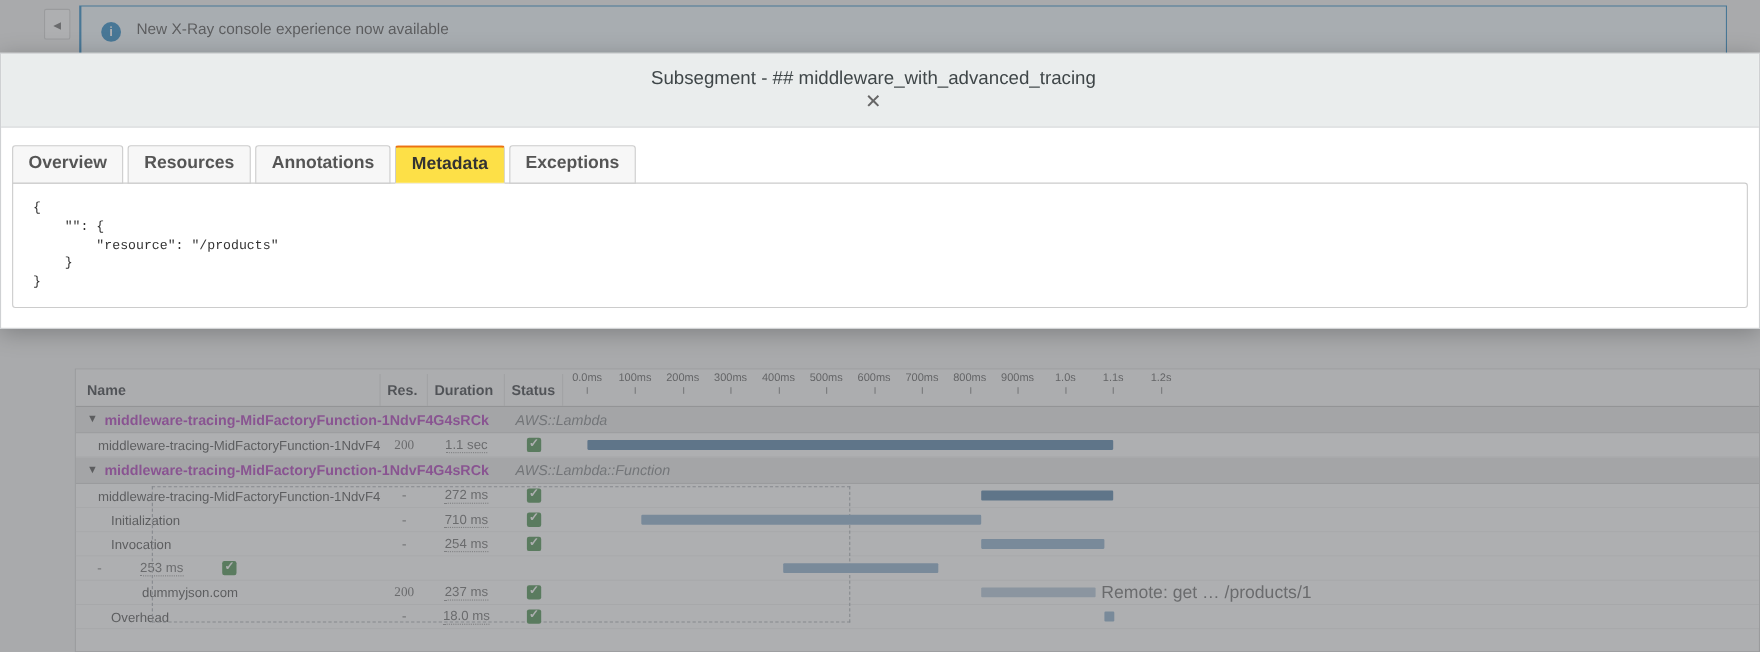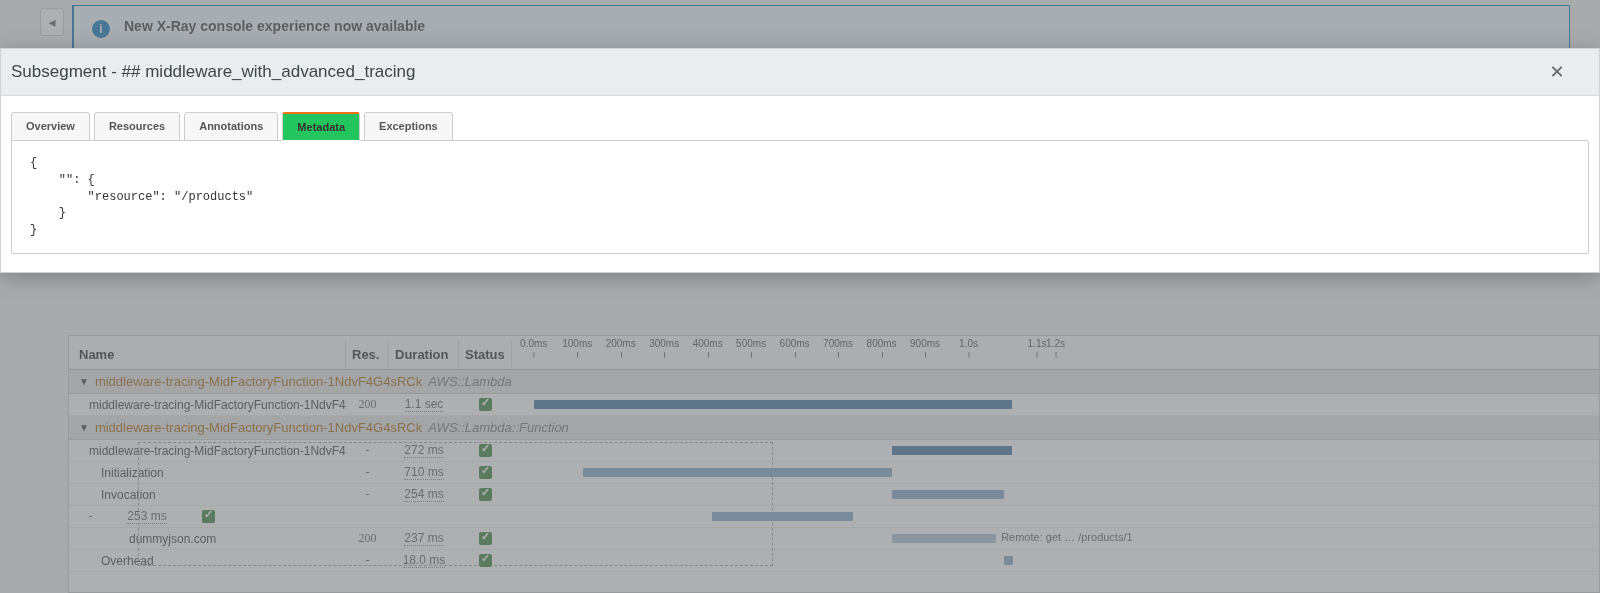--- a/index.html
+++ b/index.html
@@ -54,65 +54,66 @@
       z-index: 0;
     }
     .info-icon {
       width: 18px; height: 18px; border-radius: 50%;
       background: #0073bb; color: #fff;
       display: inline-flex; align-items: center; justify-content: center;
       font-size: 12px; font-weight: bold;
       flex-shrink: 0;
       margin-top: 2px;
     }
-    .info-title { font-weight: 700; font-size: 14px; color: #333; }
+    .info-title { font-weight: 400; font-size: 14px; color: #333; }
 
     
     .modal {
       position: absolute;
       left: 0; right: 0;
       top: 48px;
       background: #fff;
       border: 1px solid #cfd1d3;
       box-shadow: 0 4px 20px rgba(0,0,0,0.25);
       z-index: 10;
     }
     .modal-header {
       background: #eaeded;
       border-bottom: 1px solid #d8d9db;
-      padding: 12px 32px 12px 10px;
+      padding: 12px 22px 12px 10px;
       display: flex;
       justify-content: space-between;
       align-items: center;
       font-size: 17px;
       color: #3f4648;
+      flex-direction: column;
     }
     .modal-close {
       color: #666; font-size: 18px; cursor: pointer;
       width: 20px; text-align: center;
     }
     .modal-body { padding: 16px 10px 18px; }
     .tabs {
       display: flex;
       gap: 4px;
       margin-bottom: -1px;
     }
     .tab {
       padding: 7px 14px;
       border: 1px solid #ccc;
       border-bottom: 1px solid #ccc;
       background: #f7f7f7;
       border-radius: 3px 3px 0 0;
       font-weight: 700;
       color: #555;
       cursor: pointer;
-      font-size: 11px;
+      font-size: 16px;
     }
     .tab.active {
-      background: #22c55e;
+      background: #fde047;
       border-top: 2px solid #ec7211;
       border-bottom: 1px solid #fff;
       color: #333;
     }
     .code-box {
       border: 1px solid #ccc;
       border-radius: 0 3px 3px 3px;
       padding: 14px 18px;
       font-family: Menlo, Consolas, "Courier New", monospace;
       font-size: 12px;
@@ -175,21 +176,21 @@
     }
 
     .group-row {
       display: flex; align-items: center;
       background: #e6e6e6;
       border-bottom: 1px solid #ccc;
       padding: 4px 10px;
       font-size: 13px;
     }
     .group-toggle { font-size: 10px; color: #333; margin-right: 6px; }
-    .group-name { font-weight: 400; color: #a16207; margin-right: 6px; }
+    .group-name { font-weight: 700; color: #a21caf; margin-right: 24px; }
     .group-type { font-size: 13px; color: #6b6f72; font-style: italic; }
 
     .trace-row {
       display: flex; align-items: stretch;
       border-bottom: 1px solid #eee;
       font-size: 12px;
       height: 22px;
       background: #fff;
     }
     .trace-row > div { display: flex; align-items: center; }
@@ -214,21 +215,21 @@
       position: absolute; top: 6px; height: 9px;
       background: #3b6e9b; border-radius: 1px;
     }
     .bar.light { background: #7ba3c6; }
     .bar.lighter { background: #a7bfd4; }
     .dashbox {
       position: absolute; top: 2px; height: 124px;
       border: 1px dashed #9aa0a6; pointer-events: none;
     }
     .remote-label {
-      position: absolute; font-size: 11px; color: #555; top: 3px;
+      position: absolute; font-size: 16px; color: #555; top: 3px;
     }
   </style>
 </head>
 <body>
 
 <div class="collapse-handle">
   <span>◂</span>
 </div>
 
 <div class="info-banner">
@@ -249,21 +250,21 @@
         <span class="tick" style="left: 6%;">100ms</span>
         <span class="tick" style="left: 10%;">200ms</span>
         <span class="tick" style="left: 14%;">300ms</span>
         <span class="tick" style="left: 18%;">400ms</span>
         <span class="tick" style="left: 22%;">500ms</span>
         <span class="tick" style="left: 26%;">600ms</span>
         <span class="tick" style="left: 30%;">700ms</span>
         <span class="tick" style="left: 34%;">800ms</span>
         <span class="tick" style="left: 38%;">900ms</span>
         <span class="tick" style="left: 42%;">1.0s</span>
-        <span class="tick" style="left: 46%; margin-left: 25px;">1.1s</span>
+        <span class="tick" style="left: 46%;">1.1s</span>
         <span class="tick" style="left: 50%;">1.2s</span>
       </div>
   </div>
 
   <div class="group-row">
     <span class="group-toggle">▼</span>
     <span class="group-name">middleware-tracing-MidFactoryFunction-1NdvF4G4sRCk</span>
     <span class="group-type">AWS::Lambda</span>
   </div>
   <div id="row-0">

